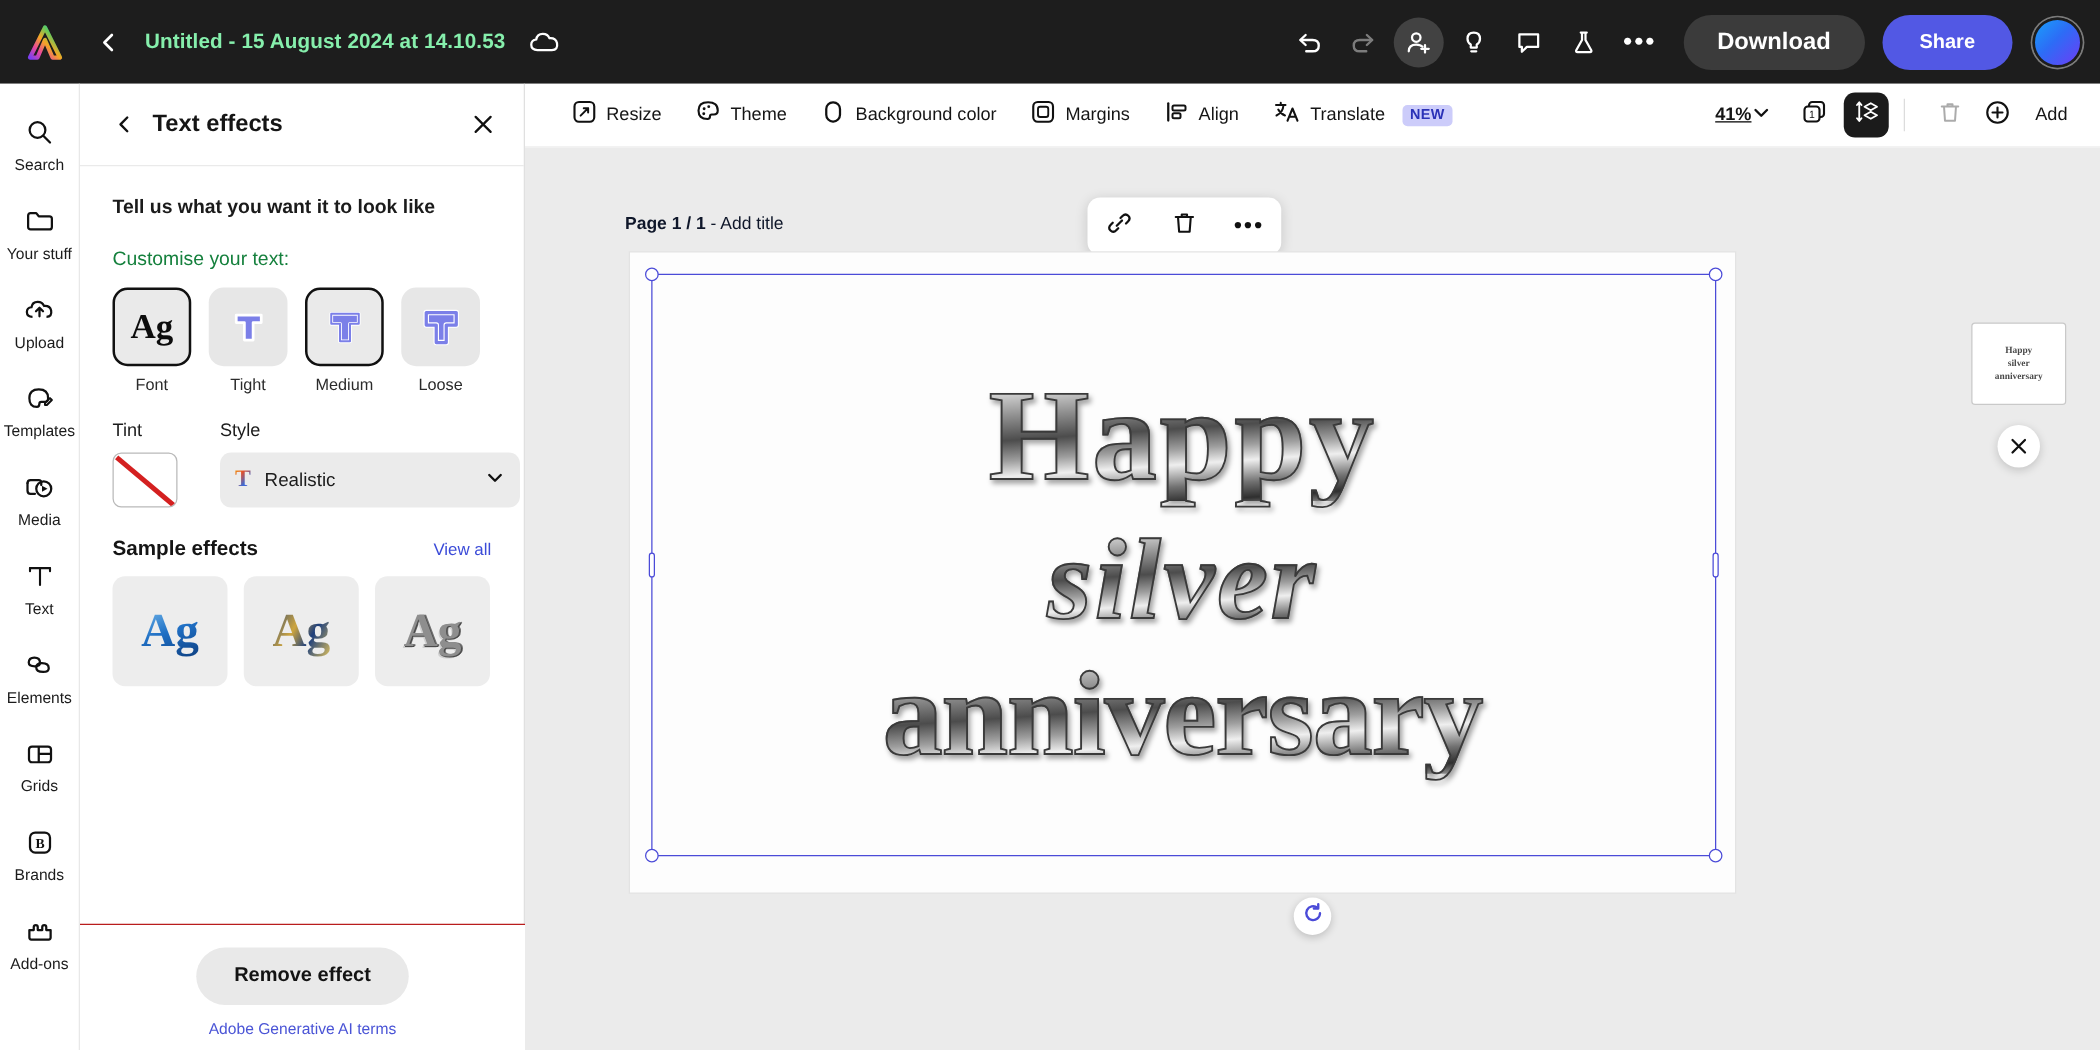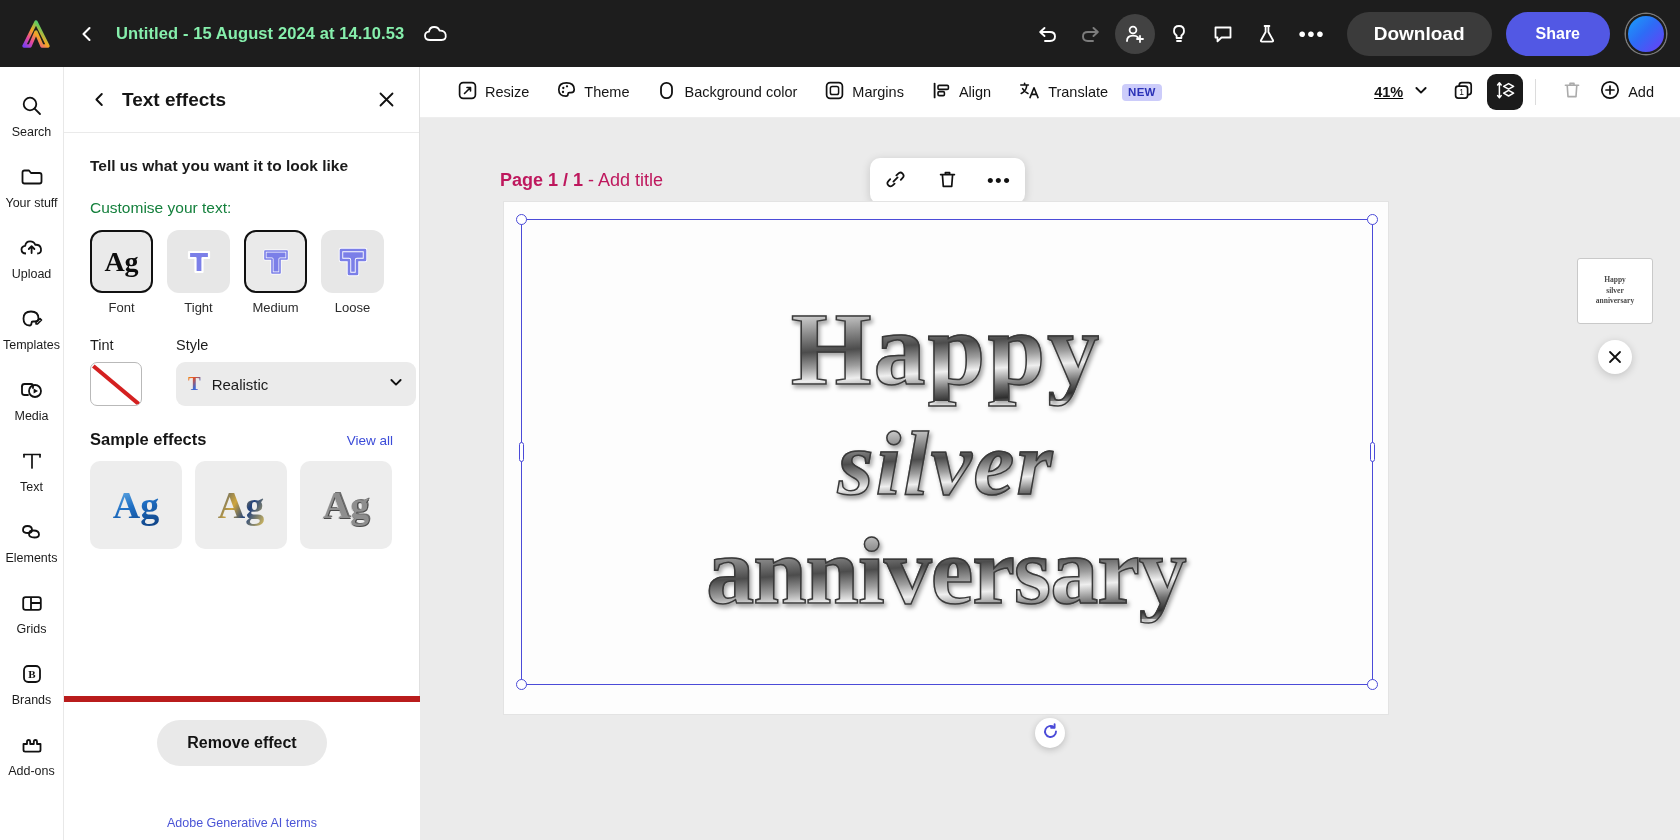--- a/index.html
+++ b/index.html
@@ -110,22 +110,22 @@
   }
   .s-ag { font-family: "Liberation Serif", serif; font-weight: bold; font-size: 38px; }
   .s1 { background: linear-gradient(160deg,#7fc2f0 0%,#1f6fc4 50%,#0e3f80 100%);
         -webkit-background-clip: text; background-clip: text; color: transparent; }
   .s2 { background: linear-gradient(120deg,#1d3f7d 0%,#cfa63e 40%,#1d3f7d 65%,#e3c45c 100%);
         -webkit-background-clip: text; background-clip: text; color: transparent; }
   .s3 { color: #8e8e8e; text-shadow: .8px .8px 0 #4a4a4a, -.8px 1.2px 0 #cfcfcf, 1.6px -.6px 0 #6e6e6e; }
 
   .panel-foot {
     position: absolute; left: 0; bottom: 0; width: 356px; padding: 18px 0 10px 0;
-    border-top: 6px solid #b91c1c; background: #fff;
-    display: flex; flex-direction: column; align-items: center; gap: 38px;
+    border-top: 1px solid #b91c1c; background: #fff;
+    display: flex; flex-direction: column; align-items: center;
   }
   .remove-btn {
     height: 46px; padding: 0 30px; border-radius: 23px; background: #e9e9e9;
     font-size: 16px; font-weight: bold; color: #131313; display: flex; align-items: center;
     cursor: pointer; border: none; font-family: "Liberation Sans", sans-serif;
   }
   .terms { margin-top: 12px; font-size: 12.5px; color: #4a54d6; cursor: pointer; }
 
   
   .doctoolbar {
@@ -133,35 +133,35 @@
     background: #fff; display: flex; align-items: center; border-bottom: 1px solid #eee;
   }
   .dt-item { display: flex; align-items: center; gap: 8px; padding: 0 14px; height: 40px; cursor: pointer; }
   .dt-item:first-child { margin-left: 24px; }
   .dt-label { font-size: 14.5px; color: #151515; }
   .badge-new {
     background: #ccccfa; color: #2b32b7; font-size: 11.5px; font-weight: bold;
     border-radius: 4px; padding: 2.5px 6px; margin-left: 6px; letter-spacing: .3px;
   }
   .dt-right { margin-left: auto; display: flex; align-items: center; padding-right: 16px; }
-  .zoom-ctl { display: flex; align-items: center; gap: 10px; padding: 0 10px; cursor: pointer; text-decoration: underline; }
+  .zoom-ctl { display: flex; align-items: center; padding: 0 10px; cursor: pointer; text-decoration: underline; }
   .zoom-val { font-size: 14.5px; font-weight: bold; color: #151515; }
   .sq-btn { width: 36px; height: 36px; border-radius: 9px; display: flex; align-items: center; justify-content: center; cursor: pointer; margin-left: 6px; }
   .sq-btn.active { background: #1b1b1b; }
   .vdiv { width: 1px; height: 26px; background: #dcdcdc; margin: 0 12px; }
   .sq-btn.dim svg { opacity: .35; }
-  .add-btn { display: flex; align-items: center; gap: 8px; padding: 0 10px; cursor: pointer; }
+  .add-btn { display: flex; align-items: center; gap: 20px; padding: 0 10px; cursor: pointer; }
   .add-label { font-size: 14.5px; color: #151515; }
 
   
   .canvas-area {
     position: absolute; top: 118px; left: 420px; width: 1260px; height: 722px;
     background: #ebebeb;
   }
-  .page-label { position: absolute; top: 52px; left: 80px; font-size: 18px; color: #be185d; }
+  .page-label { position: absolute; top: 52px; left: 80px; font-size: 14px; color: #0f172a; }
   .page-label b { font-weight: bold; }
   .float-toolbar {
     position: absolute; top: 40px; left: 450px; width: 155px; height: 46px;
     background: #fff; border-radius: 10px; box-shadow: 0 2px 10px rgba(0,0,0,.16);
     display: flex; align-items: center; justify-content: space-around;
   }
   .ft-btn { width: 40px; height: 40px; display: flex; align-items: center; justify-content: center; cursor: pointer; }
   .artboard {
     position: absolute; top: 84px; left: 84px; width: 884px; height: 512px;
     background: #fdfdfd; box-shadow: 0 0 0 1px #e3e3e3;

